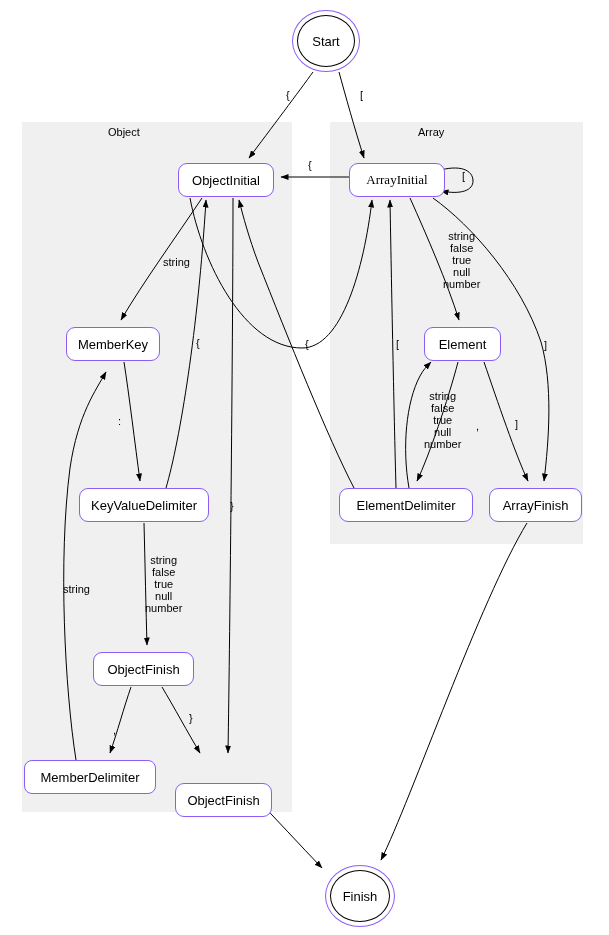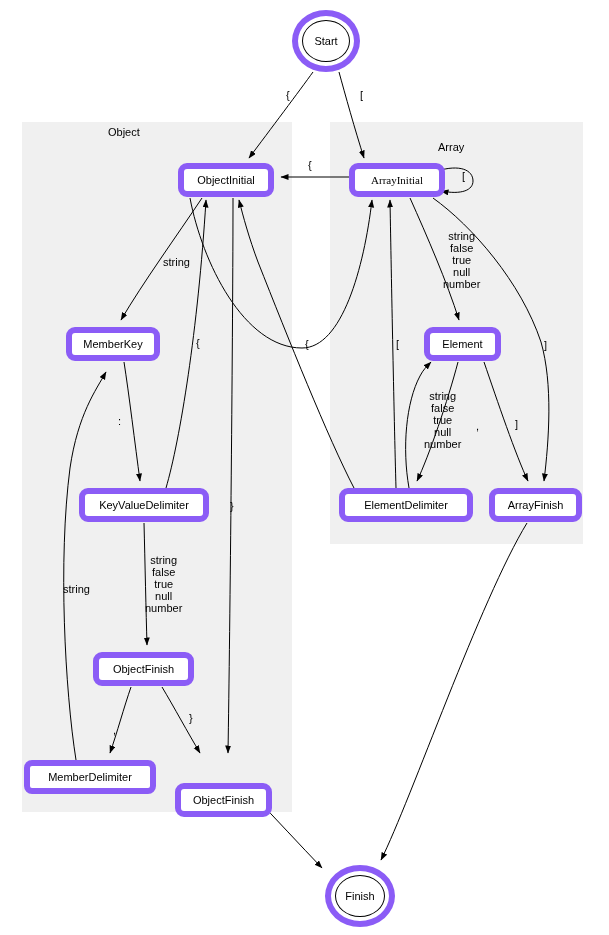--- a/index.html
+++ b/index.html
@@ -33,26 +33,26 @@
     position: absolute;
     font-size: 11px;
     color: #000;
     text-align: center;
     white-space: nowrap;
   }
   .node {
     position: absolute;
     box-sizing: border-box;
     background: #ffffff;
-    border: 6px solid #8b5cf6;
+    border: 1px solid #8b5cf6;
     border-radius: 9px;
     display: flex;
     align-items: center;
     justify-content: center;
-    font-size: 11px;
+    font-size: 13px;
     color: #000000;
     white-space: nowrap;
   }
   .node.terminal {
     border-radius: 50%;
   }
   .node.terminal .inner {
     position: absolute;
     left: 4px;
     top: 4px;
@@ -74,21 +74,21 @@
   }
 </style>
 </head>
 <body>
 
 <div id="canvas">
 
   <div class="cluster" style="left:22px;top:122px;width:270px;height:690px;"></div>
   <div class="cluster" style="left:330px;top:122px;width:253px;height:422px;"></div>
   <div class="cluster-label" style="left:108px;top:126px;">Object</div>
-  <div class="cluster-label" style="left:438px;top:126px;margin-top:15px;">Array</div>
+  <div class="cluster-label" style="left:418px;top:126px;">Array</div>
 
   <svg id="edges" viewBox="0 0 609 935">
     <defs>
       <marker id="arrow" markerWidth="9" markerHeight="9" refX="7.5" refY="3" orient="auto" markerUnits="strokeWidth">
         <path d="M0,0 L8,3 L0,6 z" fill="#000000"></path>
       </marker>
     </defs>
     <g fill="none" stroke="#000000" stroke-width="1" marker-end="url(#arrow)">
       <path d="M 313,72 C 300,90 270,130 249,158"></path>
       <path d="M 339,72 C 345,94 355,130 364,158"></path>

